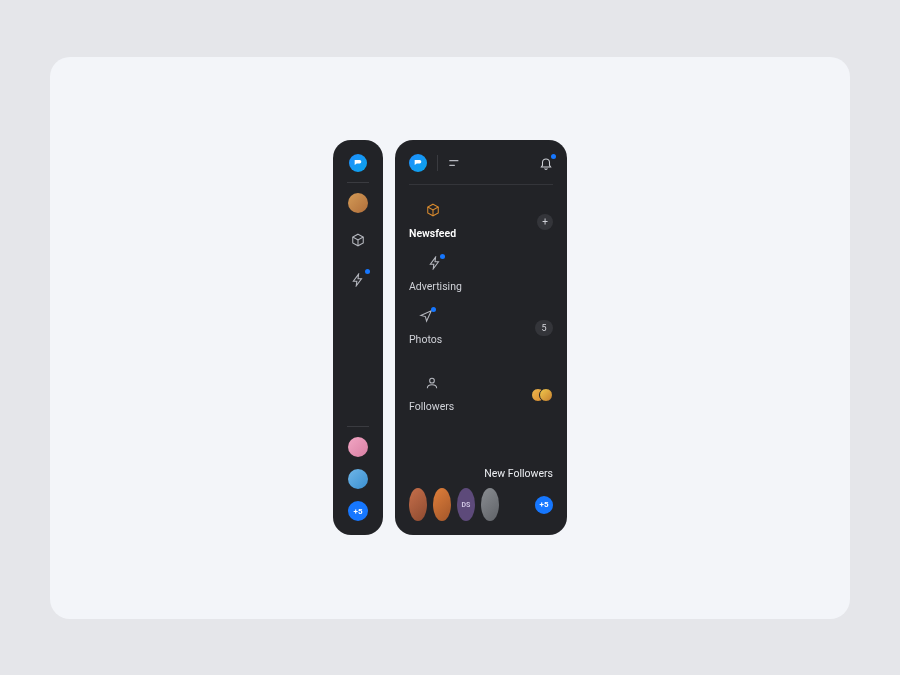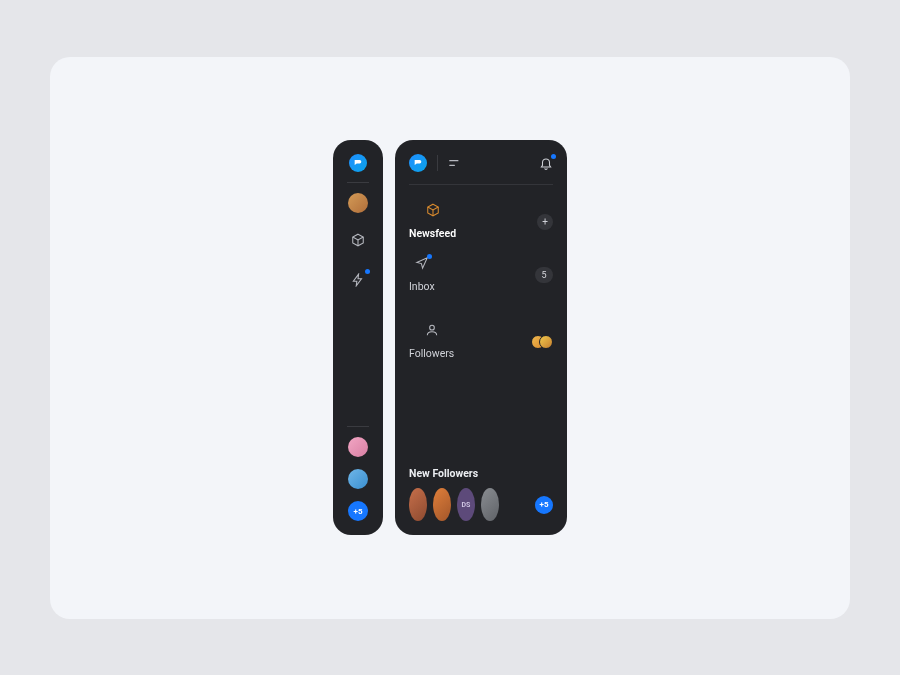--- a/index.html
+++ b/index.html
@@ -102,21 +102,21 @@
 
   .thumb-pair { display:flex; align-items:center; }
   .thumb { width:14px; height:14px; border-radius:50%; border:1.5px solid #222327; }
   .thumb + .thumb { margin-left: -6px; }
   .t1 { background: linear-gradient(135deg,#f0b94f,#d88a2e); }
   .t2 { background: linear-gradient(135deg,#f2c94c,#c67f2f); }
   .t3 { background: linear-gradient(135deg,#9a5bdc,#6e3db2); border-radius:3px; width:13px;height:13px; }
   .t4 { background: linear-gradient(135deg,#f0b94f,#d88a2e); border-radius:3px; width:13px;height:13px; }
   .t5 { background: linear-gradient(135deg,#f0b94f,#d88a2e); border-radius:4px; width:14px;height:14px; }
 
-  .section-title { font-size: 10.5px; font-weight:700; color:#eceef2; margin-top: 2px; margin-bottom: 8px; }
+  .section-title { font-size: 10.5px; font-weight:400; color:#eceef2; margin-top: 2px; margin-bottom: 8px; text-align: right; }
   .followers-row { display:flex; align-items:center; gap:6px; }
   .fav { width:18px; height:33px; border-radius:50%; }
   .fav1{background:linear-gradient(135deg,#c66f4a,#8d4a30);}
   .fav2{background:linear-gradient(135deg,#e07f3a,#a2562a);}
   .fav3{background:#5d4a7a; color:#cfc4e2; font-size:7px; font-weight:700; display:flex;align-items:center;justify-content:center;}
   .fav4{background:linear-gradient(135deg,#8a8d92,#5f6267);}
   .fol-plus { margin-left:auto; width:18px; height:18px; border-radius:50%; background:#1677ff; color:#fff; font-size:8px; font-weight:700; display:flex;align-items:center;justify-content:center; }
 
   svg { display:block; }
 </style>
@@ -186,30 +186,41 @@
                 <path d="M12 2l9 5v10l-9 5-9-5V7l9-5z"></path>
                 <path d="M3 7l9 5 9-5"></path>
                 <path d="M12 22V12"></path>
               </svg>
           </span>
           <span class="label">Newsfeed</span>
         </div>
         <div class="circle-btn">+</div>
       </div>
 
+      <div class="item">
+        <div class="left">
+          <span class="ic">
+            <svg width="14" height="14" viewBox="0 0 24 24" fill="none" stroke="#b6b8bf" stroke-width="1.8">
+                <path d="M13 2L4 14h6l-1 8 9-12h-6l1-8z"></path>
+              </svg>
+            <span class="dot-badge"></span>
+          </span>
+          <span class="label">Advertising</span>
+        </div>
+      </div>
 
       <div class="item">
         <div class="left">
           <span class="ic">
             <svg width="14" height="14" viewBox="0 0 24 24" fill="none" stroke="#b6b8bf" stroke-width="1.8">
                 <path d="M3 11l18-8-8 18-2-8-8-2z"></path>
               </svg>
             <span class="dot-badge"></span>
           </span>
-          <span class="label">Inbox</span>
+          <span class="label">Photos</span>
         </div>
         <div class="count-pill">5</div>
       </div>
 
       <div class="gap"></div>
 
       <div class="item">
         <div class="left">
           <span class="ic">
             <svg width="14" height="14" viewBox="0 0 24 24" fill="none" stroke="#b6b8bf" stroke-width="1.8">

